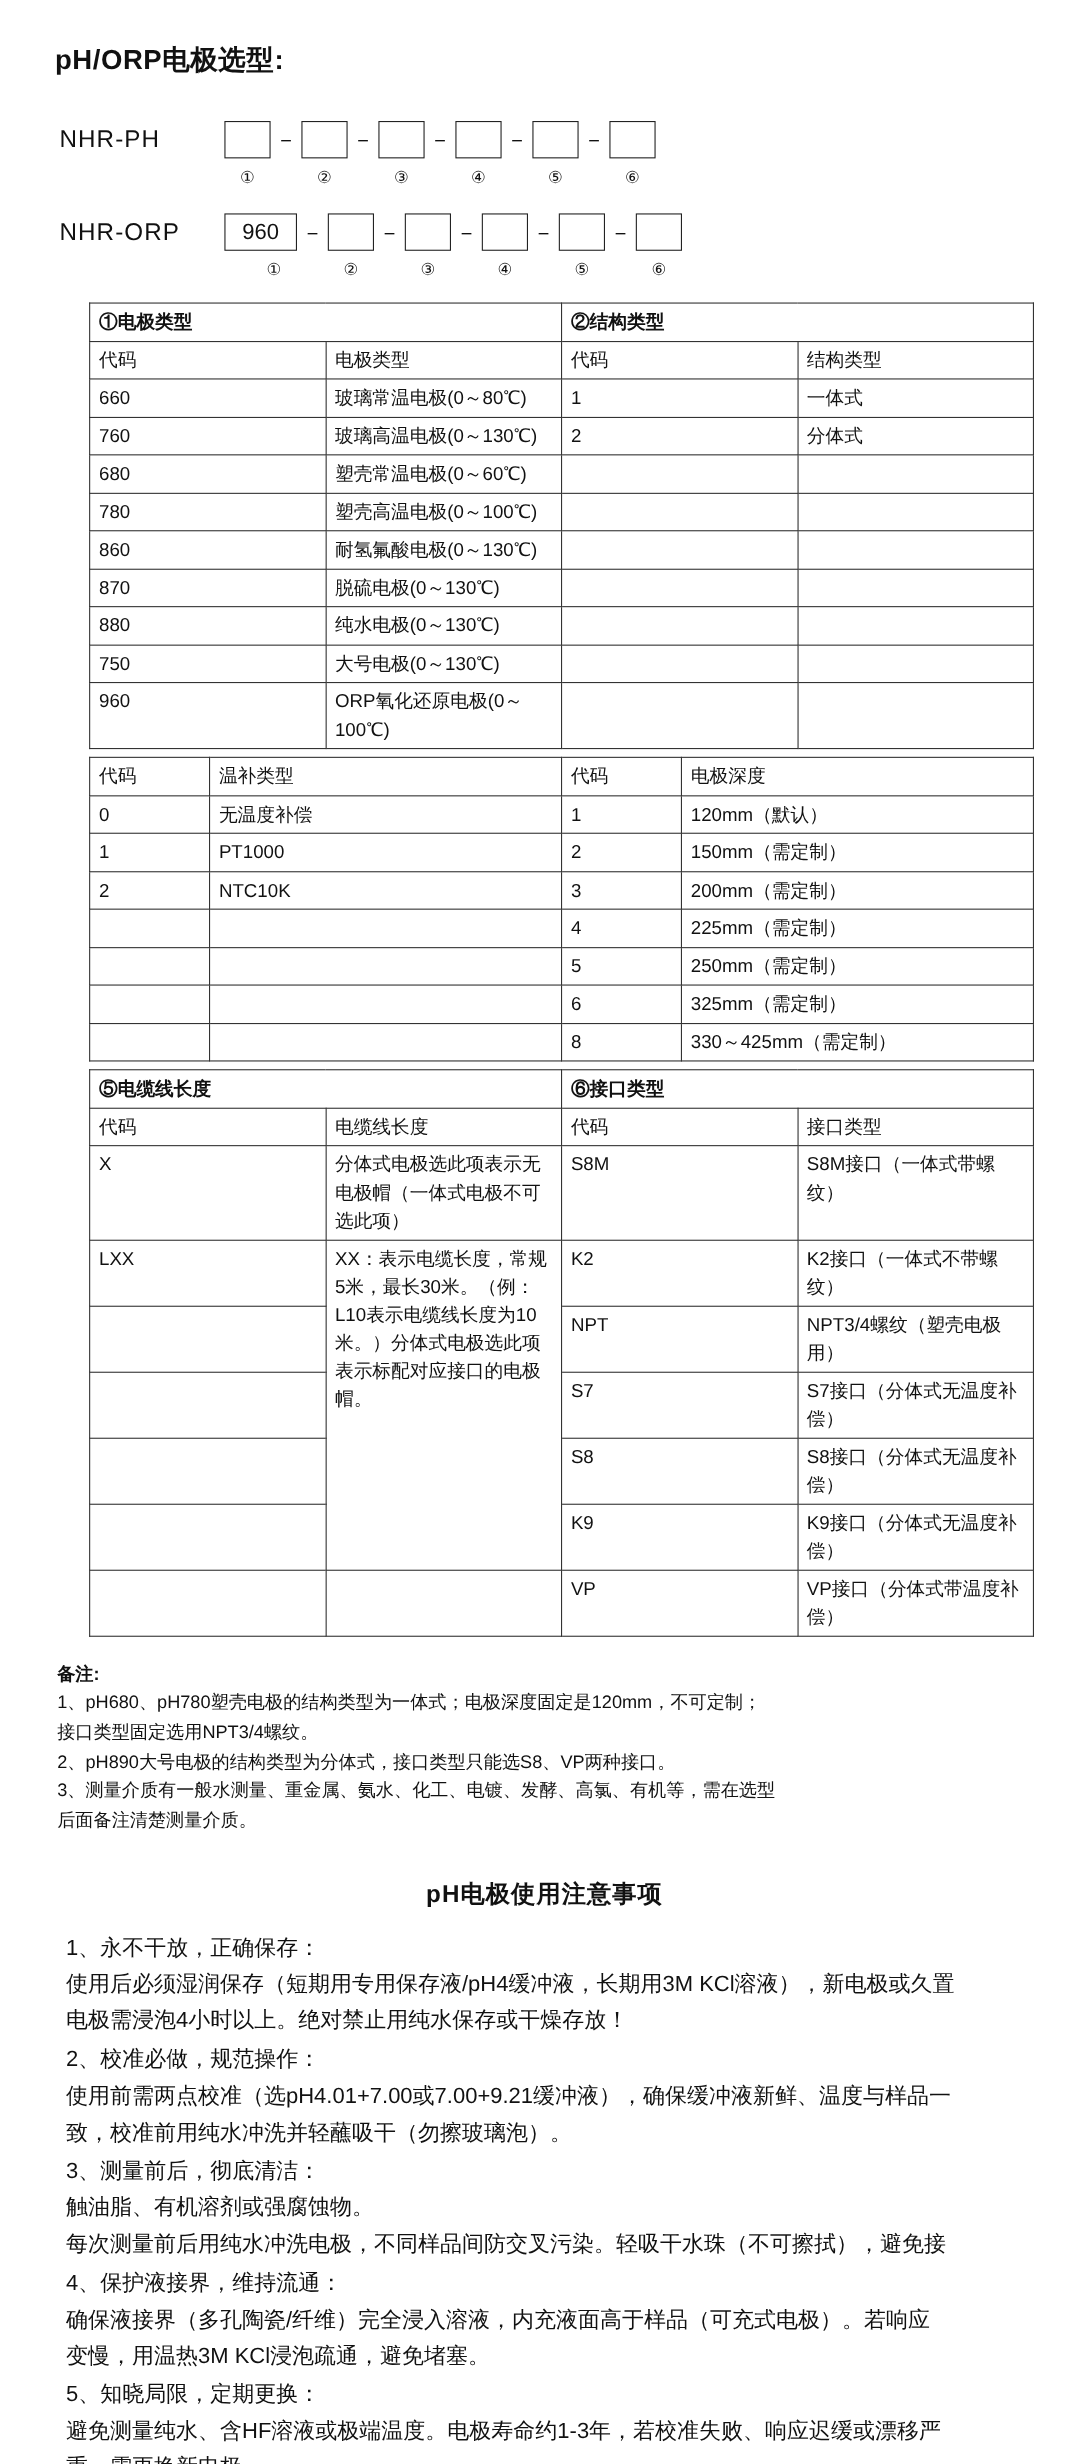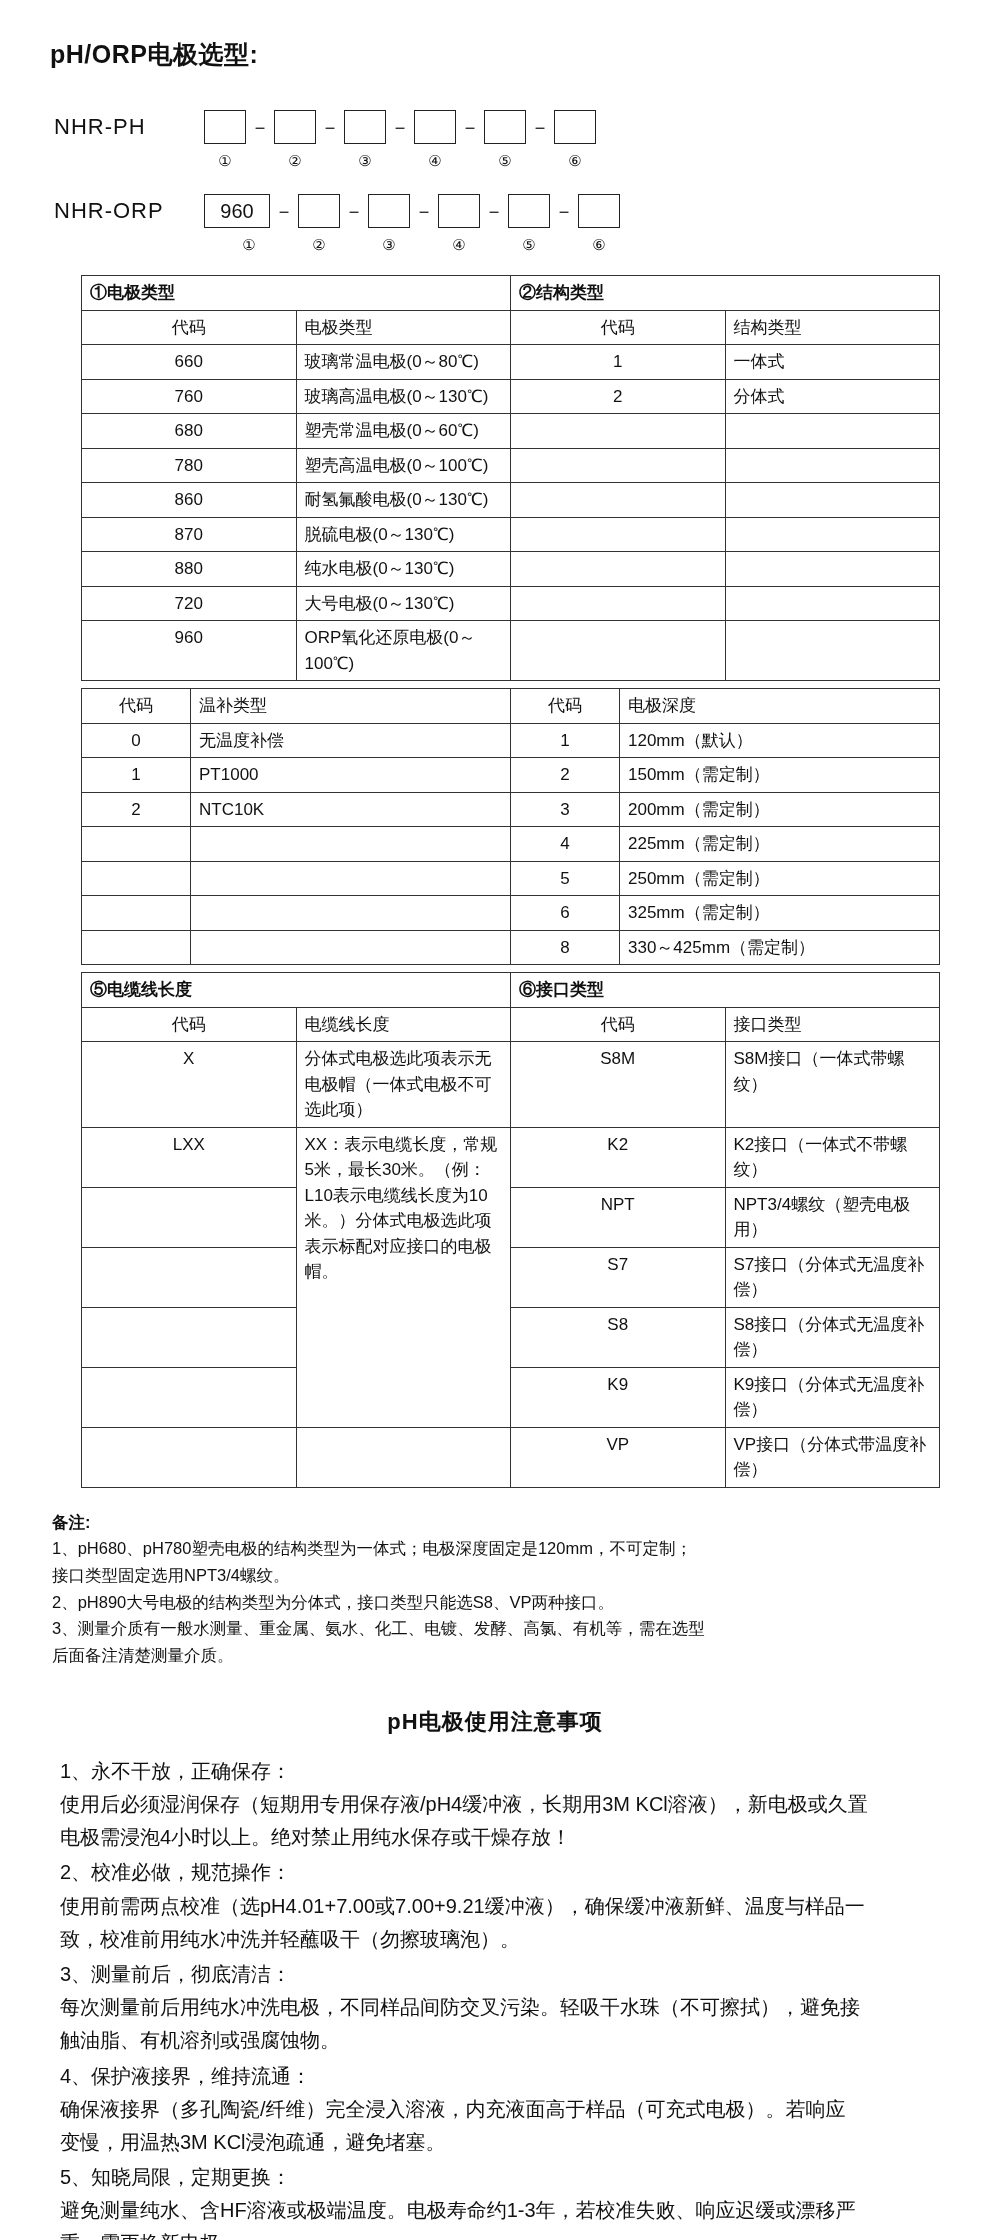--- a/index.html
+++ b/index.html
@@ -92,21 +92,21 @@
     vertical-align: top;
     line-height: 1.5;
   }
   .grp-head {
     font-weight: bold;
     font-size: 18px;
     padding: 7px 8px;
   }
   .col-code {
     width: 92px;
-    text-align: center;
+    text-align: left;
   }
   .sub-head { font-weight: normal; }
   td.code-cell { }
   td.desc-cell { text-align: left; }
   .cell-multiline { line-height: 1.55; }
 
   .tbl-wrap { margin: 8px 6px 0 6px; padding-left: 31px; }
 
   
   .notes {
@@ -251,21 +251,21 @@
         <td class="col-code code-cell"></td>
         <td class="desc-cell"></td>
       </tr>
       <tr>
         <td class="col-code code-cell">880</td>
         <td class="desc-cell">纯水电极(0～130℃)</td>
         <td class="col-code code-cell"></td>
         <td class="desc-cell"></td>
       </tr>
       <tr>
-        <td class="col-code code-cell">720</td>
+        <td class="col-code code-cell">750</td>
         <td class="desc-cell">大号电极(0～130℃)</td>
         <td class="col-code code-cell"></td>
         <td class="desc-cell"></td>
       </tr>
       <tr>
         <td class="col-code code-cell">960</td>
         <td class="desc-cell">ORP氧化还原电极(0～100℃)</td>
         <td class="col-code code-cell"></td>
         <td class="desc-cell"></td>
       </tr>
@@ -396,22 +396,22 @@
   <div class="usage">
     <p class="u-head">1、永不干放，正确保存：</p>
     <p>使用后必须湿润保存（短期用专用保存液/pH4缓冲液，长期用3M KCl溶液），新电极或久置</p>
     <p>电极需浸泡4小时以上。绝对禁止用纯水保存或干燥存放！</p>
 
     <p class="u-head">2、校准必做，规范操作：</p>
     <p>使用前需两点校准（选pH4.01+7.00或7.00+9.21缓冲液），确保缓冲液新鲜、温度与样品一</p>
     <p>致，校准前用纯水冲洗并轻蘸吸干（勿擦玻璃泡）。</p>
 
     <p class="u-head">3、测量前后，彻底清洁：</p>
+    <p>触油脂、有机溶剂或强腐蚀物。</p>
     <p>每次测量前后用纯水冲洗电极，不同样品间防交叉污染。轻吸干水珠（不可擦拭），避免接</p>
-    <p>触油脂、有机溶剂或强腐蚀物。</p>
 
     <p class="u-head">4、保护液接界，维持流通：</p>
     <p>确保液接界（多孔陶瓷/纤维）完全浸入溶液，内充液面高于样品（可充式电极）。若响应</p>
     <p>变慢，用温热3M KCl浸泡疏通，避免堵塞。</p>
 
     <p class="u-head">5、知晓局限，定期更换：</p>
     <p>避免测量纯水、含HF溶液或极端温度。电极寿命约1-3年，若校准失败、响应迟缓或漂移严</p>
     <p>重，需更换新电极。</p>
   </div>
 

